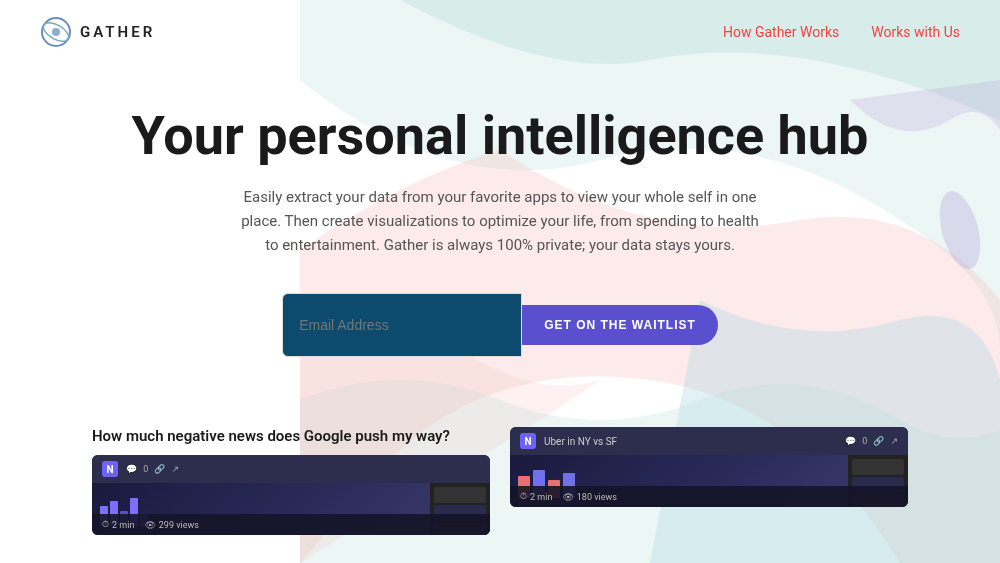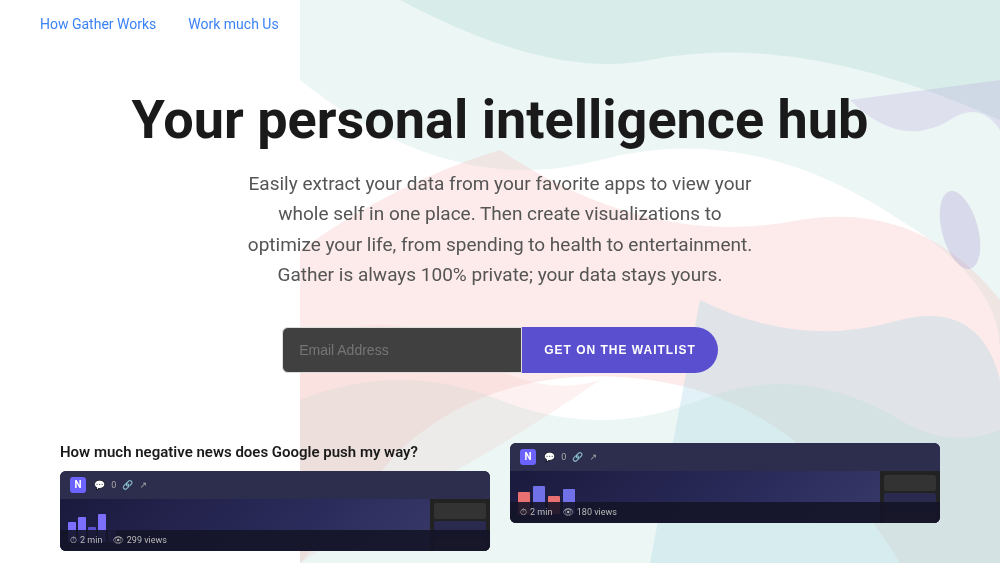--- a/index.html
+++ b/index.html
@@ -46,90 +46,90 @@
     }
 
     .nav-links {
       display: flex;
       gap: 32px;
       align-items: center;
     }
 
     .nav-link {
       font-size: 14px;
-      color: #3b82f6;
+      color: #ef4444;
       text-decoration: none;
       cursor: pointer;
     }
 
     
     .hero {
       position: relative;
       z-index: 10;
       text-align: center;
       padding: 40px 20px 20px;
     }
 
     .hero-title {
       font-size: 54px;
       font-weight: 700;
       color: #1a1a1a;
       margin-bottom: 18px;
     }
 
     .hero-subtitle {
-      font-size: 19px;
+      font-size: 15px;
       color: #555;
       max-width: 520px;
       margin: 0 auto 36px;
       line-height: 1.6;
     }
 
     
     .email-form {
       display: flex;
       justify-content: center;
       align-items: center;
       gap: 0;
       margin-bottom: 20px;
     }
 
     .email-input {
       width: 240px;
-      height: 46px;
+      height: 64px;
       border: 1px solid #ddd;
       border-radius: 6px 0 0 6px;
       padding: 0 16px;
       font-size: 14px;
       color: #999;
       outline: none;
-      background: #404040;
+      background: #0c4a6e;
     }
 
     .waitlist-btn {
-      height: 46px;
+      height: 40px;
       padding: 0 22px;
       background: #5a4fcf;
       color: #fff;
       border: none;
       border-radius: 0 24px 24px 0;
       font-size: 12px;
       font-weight: 700;
       letter-spacing: 1px;
       cursor: pointer;
       text-transform: uppercase;
     }
 
     
     .cards-section {
       position: relative;
       z-index: 10;
       display: flex;
       gap: 20px;
-      padding: 0 60px;
+      padding: 0 92px;
       margin-top: 30px;
     }
 
     .card {
       flex: 1;
     }
 
     .card-title {
       font-size: 15px;
       font-weight: 600;
@@ -247,24 +247,32 @@
   <path d="M 0 400 Q 100 360 200 400 Q 300 440 400 400 Q 500 360 600 420 Q 650 450 700 430 L 700 563 L 0 563 Z" fill="rgba(180, 225, 215, 0.25)"></path>
 
   <path d="M 0 350 Q 80 300 160 350 Q 240 400 300 380 Q 200 450 100 500 L 0 563 Z" fill="rgba(245, 190, 185, 0.20)"></path>
 
   <path d="M 550 100 Q 600 150 650 120 Q 680 100 700 130 L 700 80 Z" fill="rgba(180, 160, 220, 0.25)"></path>
 
   <ellipse cx="660" cy="230" rx="18" ry="40" fill="rgba(170, 150, 210, 0.30)" transform="rotate(-15 660 230)"></ellipse>
 </svg>
 
 <nav class="navbar">
+  <div class="logo-area">
+    <svg class="logo-icon" viewBox="0 0 32 32" xmlns="http://www.w3.org/2000/svg">
+      <circle cx="16" cy="16" r="14" fill="none" stroke="#6c8ebf" stroke-width="2"></circle>
+      <ellipse cx="16" cy="16" rx="14" ry="7" fill="none" stroke="#7ab" stroke-width="1.5" transform="rotate(30 16 16)"></ellipse>
+      <circle cx="16" cy="16" r="4" fill="#5a8ac0" opacity="0.7"></circle>
+    </svg>
+    <span class="logo-text">GATHER</span>
+  </div>
 
   <div class="nav-links">
     <a class="nav-link">How Gather Works</a>
-    <a class="nav-link">Work much Us</a>
+    <a class="nav-link">Works with Us</a>
   </div>
 </nav>
 
 <section class="hero">
   <h1 class="hero-title">Your personal intelligence hub</h1>
   <p class="hero-subtitle">Easily extract your data from your favorite apps to view your whole self in one place. Then create visualizations to optimize your life, from spending to health to entertainment. Gather is always 100% private; your data stays yours.</p>
 
   <div class="email-form">
     <input type="email" class="email-input" placeholder="Email Address" style="">
     <button class="waitlist-btn">GET ON THE WAITLIST</button>
@@ -311,20 +319,21 @@
           <span>299 views</span>
         </span>
       </div>
     </div>
   </div>
 
   <div class="card">
     <div class="card-image">
       <div class="card-image-bar">
         <div class="card-n-badge">N</div>
+        <span class="card-image-title">Uber in NY vs SF</span>
         <div class="card-image-icons">
           <span class="card-image-icon">💬</span>
           <span class="card-image-icon">0</span>
           <span class="card-image-icon">🔗</span>
           <span class="card-image-icon">↗</span>
         </div>
       </div>
       <div style="flex:1; background: linear-gradient(135deg, #1a1a3e 0%, #2d2d5e 60%, #3d3d6e 100%); display:flex;">
         <div style="flex:1; padding:8px;">
           <div style="display:flex; gap:3px; align-items:flex-end; height:30px; margin-top:5px;">

